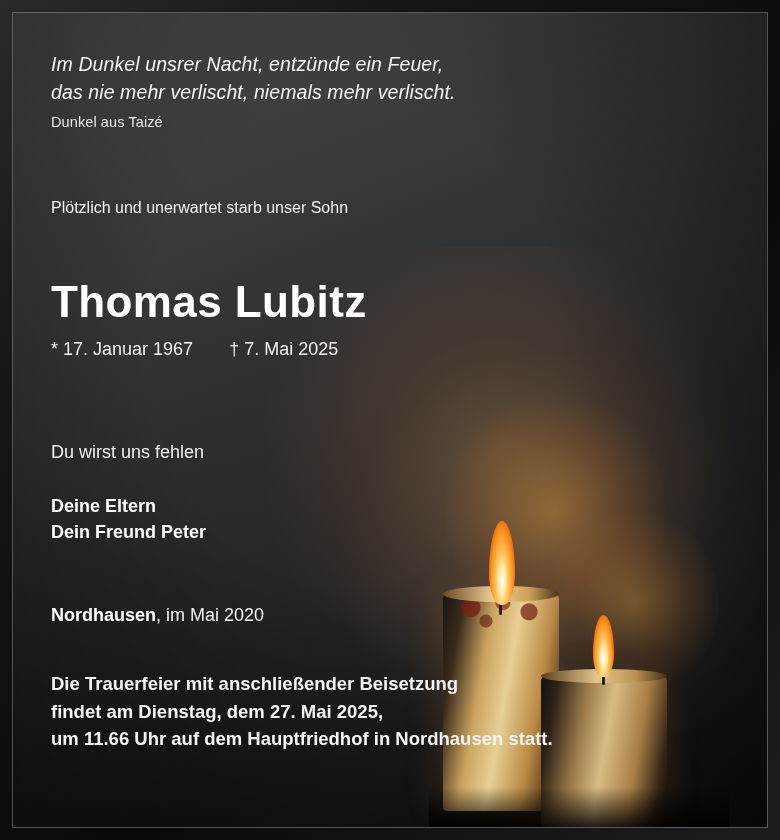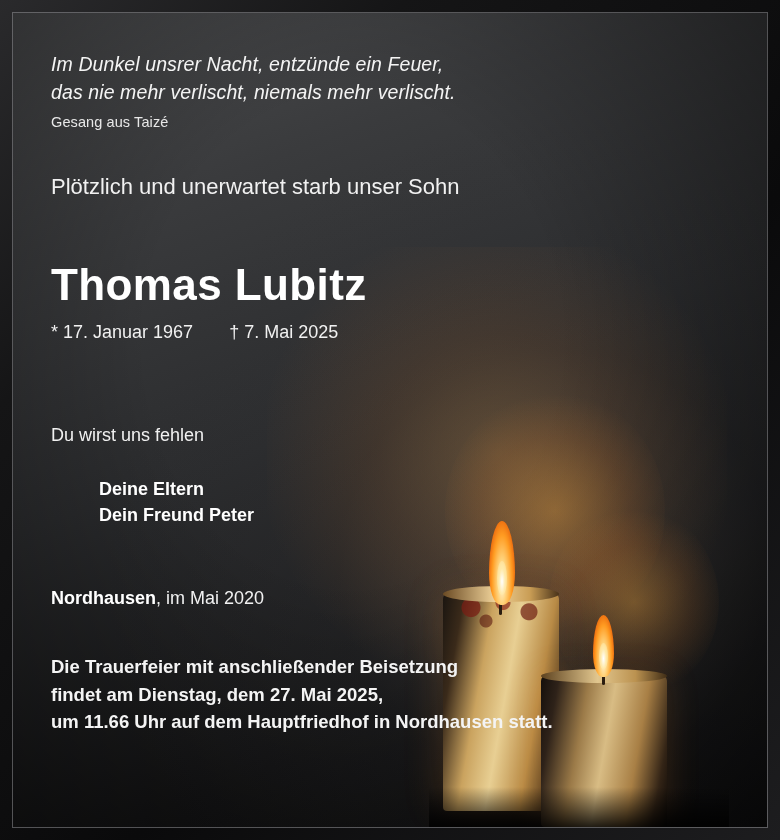--- a/index.html
+++ b/index.html
@@ -86,22 +86,22 @@
     letter-spacing: 0.1px;
   }
   .verse-source {
     margin-top: 6px;
     font-size: 14.5px;
     color: #e8e8e8;
     font-style: normal;
   }
 
   .intro {
-    margin-top: 41px;
-    font-size: 22px;
+    margin-top: 66px;
+    font-size: 16px;
     color: #f1f1f1;
   }
 
   .name {
     margin-top: 62px;
     font-size: 44px;
     font-weight: 700;
     letter-spacing: 0.4px;
     color: #ffffff;
     line-height: 1.05;
@@ -122,21 +122,20 @@
     font-size: 18px;
     color: #f1f1f1;
   }
 
   .signers {
     margin-top: 30px;
     font-size: 18px;
     font-weight: 700;
     line-height: 1.45;
     color: #ffffff;
-    margin-left: 48px;
   }
 
   .place {
     margin-top: 60px;
     font-size: 18px;
     color: #f1f1f1;
   }
   .place b { font-weight: 700; color:#ffffff; }
 
   .service {
@@ -277,21 +276,21 @@
       <div class="flame f2"></div>
       <div class="flame-core f2-core"></div>
 
       <div class="table-shadow"></div>
     </div>
 
     <div class="content">
       <div class="verse">
         <div>Im Dunkel unsrer Nacht, entzünde ein Feuer,</div>
         <div>das nie mehr verlischt, niemals mehr verlischt.</div>
-        <div class="verse-source">Gesang aus Taizé</div>
+        <div class="verse-source">Dunkel aus Taizé</div>
       </div>
 
       <div class="intro">Plötzlich und unerwartet starb unser Sohn</div>
 
       <div class="name">Thomas Lubitz</div>
 
       <div class="dates">
         <span>* 17. Januar 1967</span>
         <span class="sep"></span>
         <span>† 7. Mai 2025</span>

